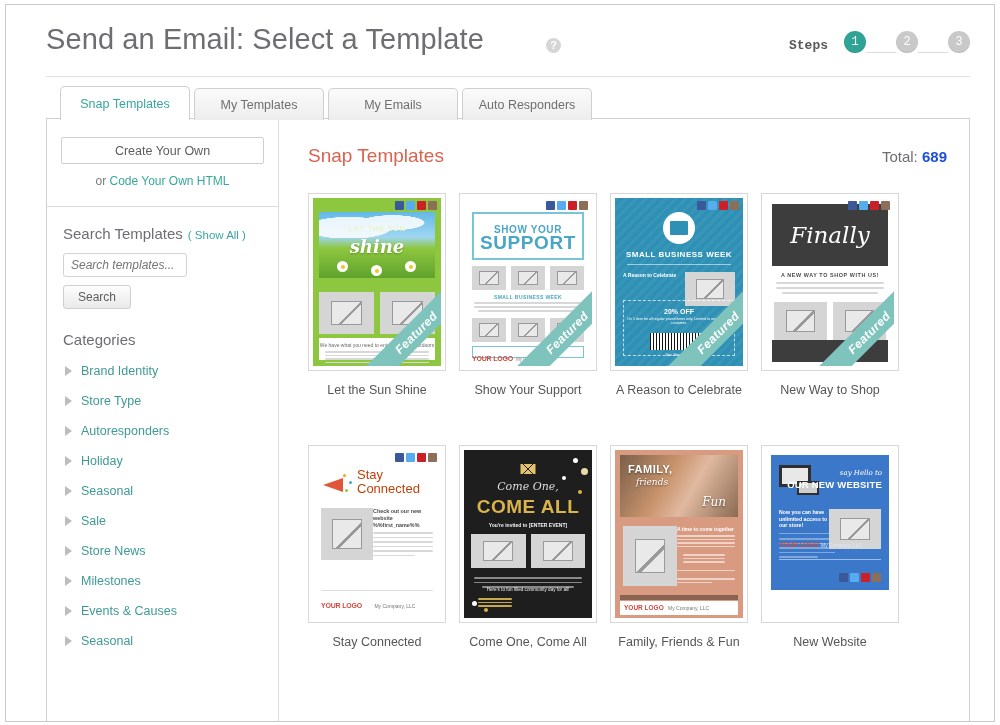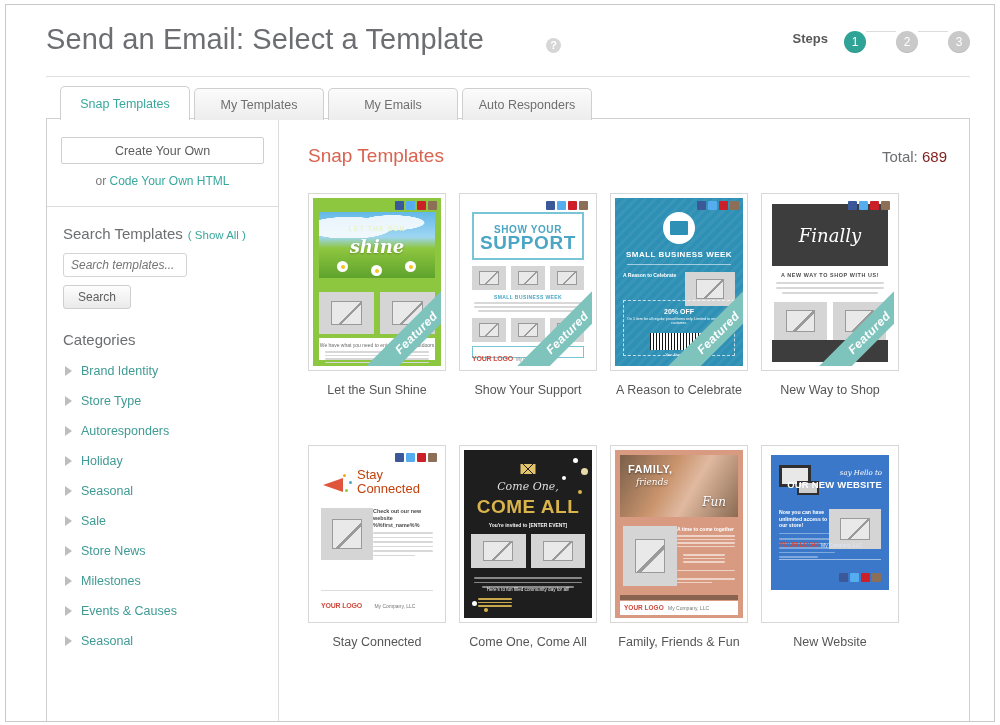--- a/index.html
+++ b/index.html
@@ -25,21 +25,21 @@
   }
   .help-icon{
     position:absolute; left:540px; top:33px;
     width:15px; height:15px; border-radius:50%;
     background:#d6d6d6; color:#fff; font-size:11px;
     line-height:15px; text-align:center; font-weight:bold;
     cursor:pointer;
   }
   .steps-wrap{
     position:absolute; right:24px; top:26px;
-    display:flex; align-items:flex-start; gap:0;
+    display:flex; align-items:flex-end; gap:0;font-family:Liberation Mono, monospace;
   }
   .steps-label{ font-size:13px; color:#585858; margin-right:16px; font-weight:bold; }
   .step-dot{
     width:22px; height:22px; border-radius:50%;
     background:#c9c9c9; color:#fff; font-size:12px;
     display:flex; align-items:center; justify-content:center;
     box-shadow: inset 0 -1px 0 rgba(0,0,0,.07);
   }
   .step-dot.active{ background:#2fa395; }
   .step-line{ width:30px; height:1px; background:#dcdcdc; }
@@ -118,21 +118,21 @@
     width:0; height:0; margin-right:9px;
     border-top:5px solid transparent; border-bottom:5px solid transparent;
     border-left:7px solid #bdbdbd;
   }
 
   
   .content{ position:absolute; left:233px; right:0; top:0; bottom:0; padding:26px 22px 0 28px; }
   .content-head{ display:flex; align-items:baseline; justify-content:space-between; }
   .content-title{ font-size:19px; color:#d9634f; }
   .total{ font-size:15px; color:#6d6e71; }
-  .total b{ color:#7f1d1d; font-weight:normal;text-align:right; }
+  .total b{ color:#1d4ed8; font-weight:bold;text-align:right; }
 
   .grid{ margin-top:26px; display:flex; flex-wrap:wrap; gap:0 13px; }
   .card{ width:138px; }
   .card + .card{ }
   .thumb{
     position:relative; width:138px; height:178px;
     border:1px solid #d8d8d8; background:#fff; overflow:hidden;
     cursor:pointer;
   }
   .thumb-inner{ position:absolute; inset:4px; overflow:hidden; }
@@ -220,21 +220,21 @@
             border:1px dashed rgba(255,255,255,.7); }
   .t3 .off{ text-align:center; color:#fff; font-size:7px; font-weight:bold; margin-top:7px; }
   .t3 .off small{ display:block; font-size:3.6px; font-weight:normal; margin-top:2px; }
   .t3 .bc{ margin:8px auto 0; width:58px; height:17px; background:#fff;
            background-image:repeating-linear-gradient(90deg,#111 0 1px, #fff 1px 3px); }
 
   
   .t4{ position:absolute; inset:0; background:#fff; }
   .t4 .hero{ position:absolute; left:6px; right:6px; top:6px; height:62px; background:#3d3d3d;
              display:flex; align-items:center; justify-content:center; }
-  .t4 .hero span{ color:#fff; font-size:18px; font-style:italic; font-family:"DejaVu Serif", serif; }
+  .t4 .hero span{ color:#fff; font-size:23px; font-style:italic; font-family:"DejaVu Serif", serif; }
   .t4 .sub{ position:absolute; left:0; right:0; top:74px; text-align:center;
             font-size:5.4px; font-weight:bold; color:#4a4a4a; letter-spacing:.6px; }
   .t4 .cells{ position:absolute; left:8px; right:8px; top:104px; height:38px; display:flex; gap:6px; }
   .t4 .cells .ph{ flex:1; }
   .t4 .cta{ position:absolute; left:50%; transform:translateX(-50%); top:148px;
             width:58px; height:11px; background:#f0a81e; color:#fff; font-size:5px;
             font-weight:bold; display:flex; align-items:center; justify-content:center; letter-spacing:.3px; }
   .t4 .darkfoot{ position:absolute; left:6px; right:6px; bottom:4px; height:22px; background:#3d3d3d; }
 
   

